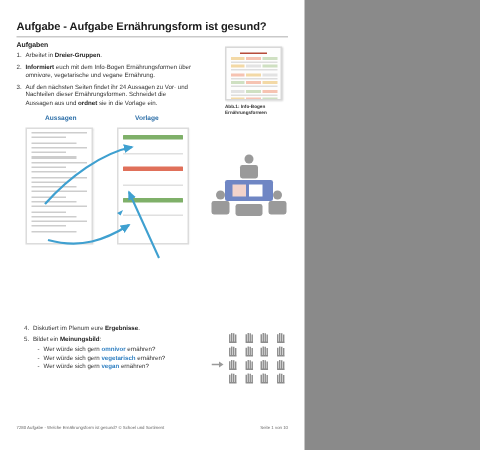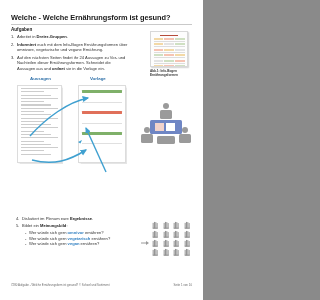--- a/index.html
+++ b/index.html
@@ -267,21 +267,21 @@
     color: #6a6a6a;
     white-space: nowrap;
   }
 </style>
 </head>
 <body>
 
 <div class="page">
 
   <div class="title-block">
-    <div class="doc-title">Welche - Welche Ernährungsform ist gesund?</div>
+    <div class="doc-title">Aufgabe - Aufgabe Ernährungsform ist gesund?</div>
     <div class="title-rule"></div>
   </div>
 
   <div class="tasks-heading">Aufgaben</div>
 
   <div class="task-list">
     <div class="task">
       <div class="task-num">1.</div>
       <div class="task-text">
         Arbeitet in <b>Dreier-Gruppen</b>.

